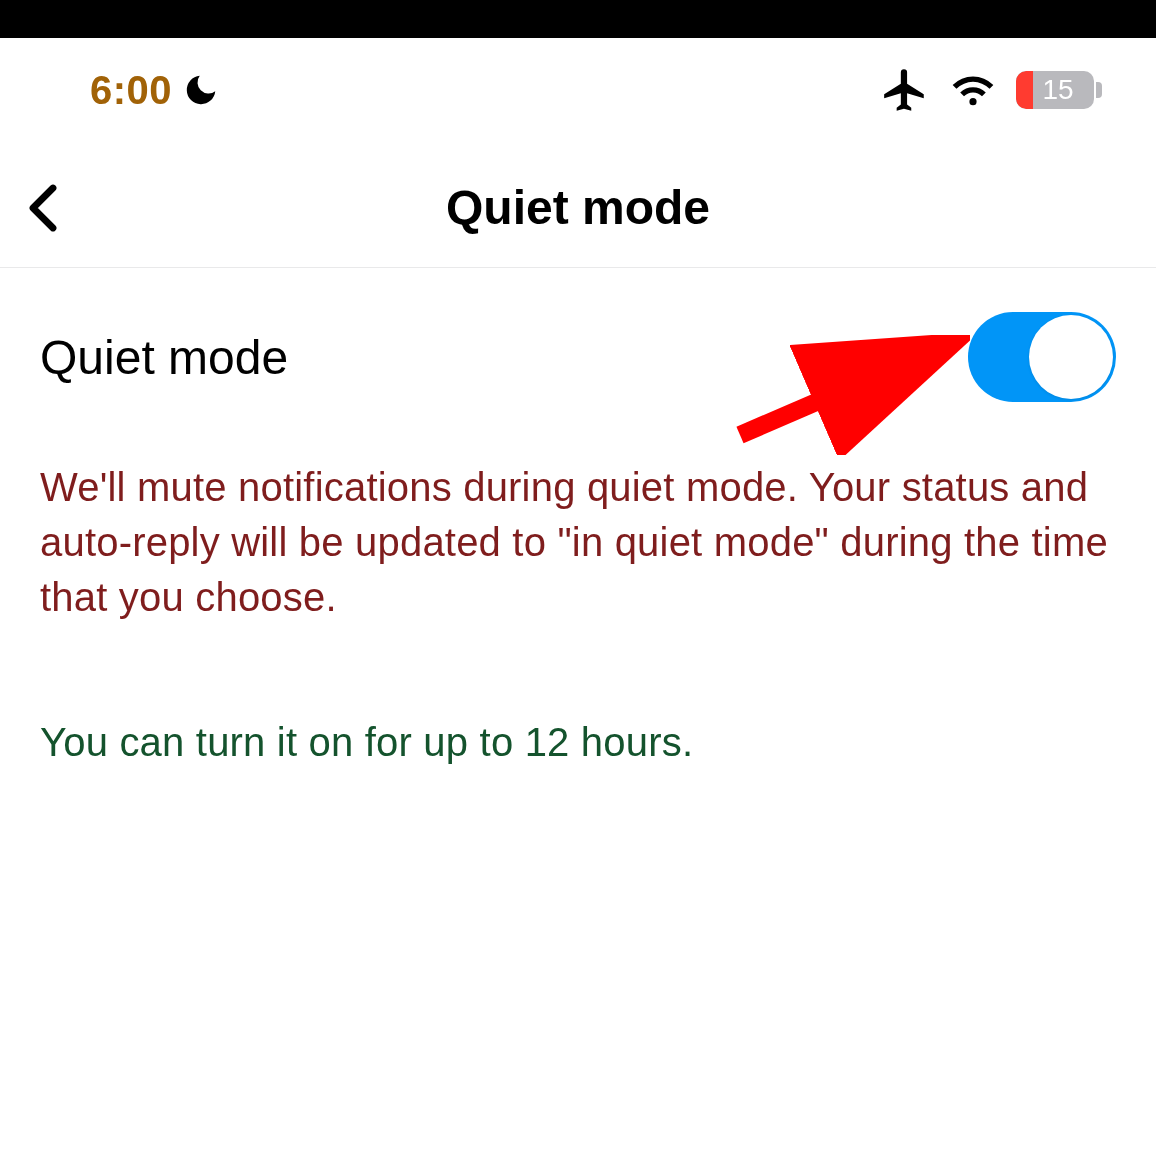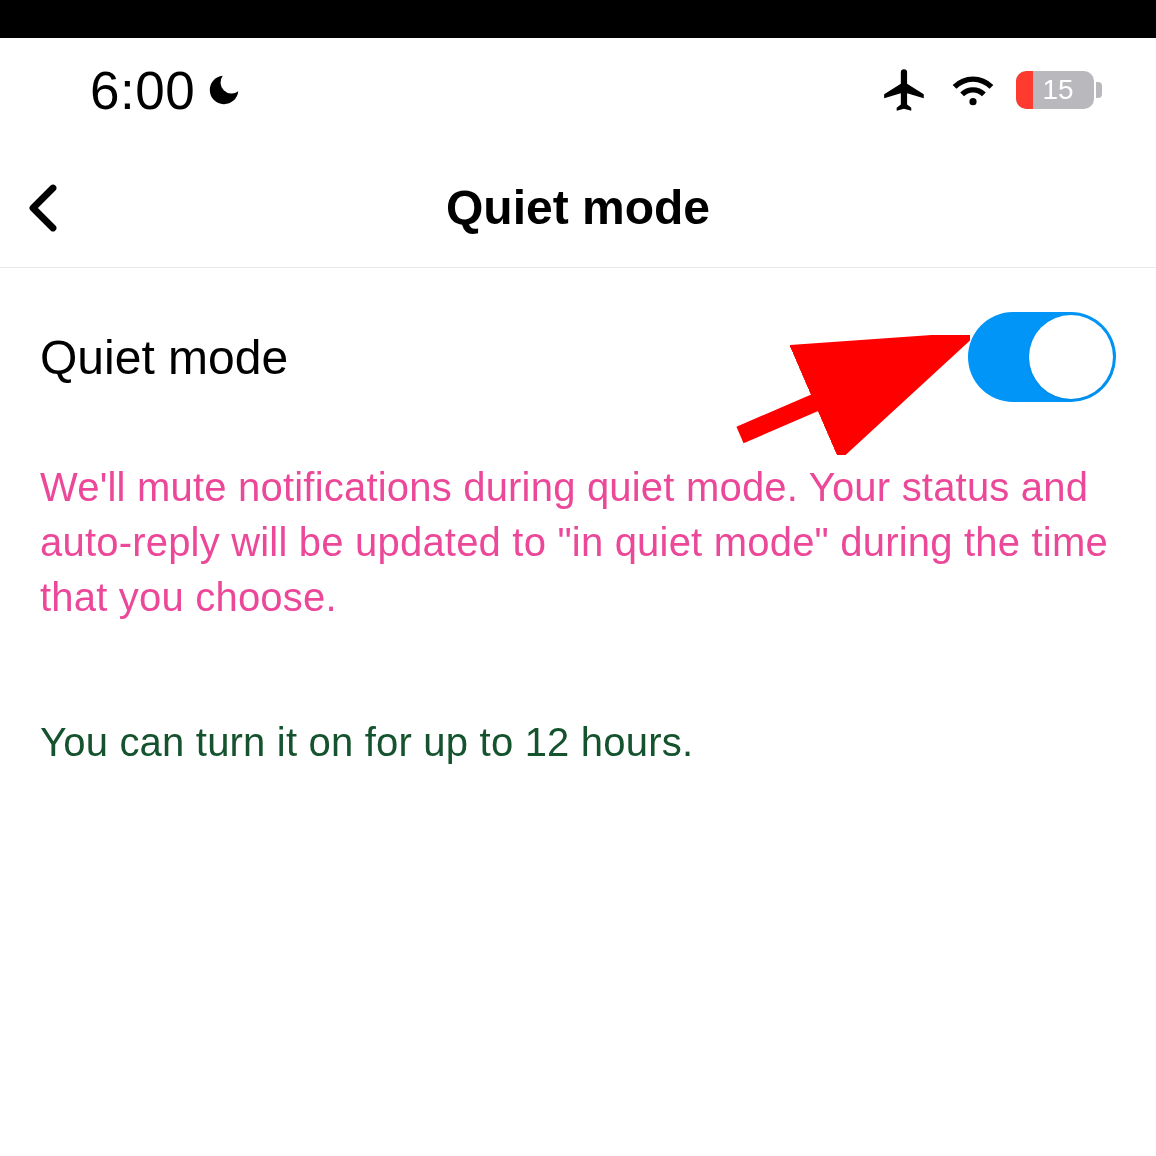--- a/index.html
+++ b/index.html
@@ -26,23 +26,23 @@
       justify-content: space-between;
       padding: 24px 54px 10px 90px;
       height: 90px;
     }
     .status-left {
       display: flex;
       align-items: center;
       gap: 10px;
     }
     .status-time {
-      font-size: 53px;
-      font-weight: 400;
-      color: #000000;
+      font-size: 40px;
+      font-weight: 700;
+      color: #a16207;
       letter-spacing: 0.5px;
     }
     .moon-icon svg {
       width: 38px;
       height: 38px;
       display: block;
     }
     .status-right {
       display: flex;
       align-items: center;
@@ -159,21 +159,21 @@
       right: 3px;
       width: 84px;
       height: 84px;
       background: #fff;
       border-radius: 50%;
       box-shadow: 0 1px 3px rgba(0,0,0,0.1);
     }
     .description {
       font-size: 40px;
       line-height: 1.38;
-      color: #ec4899;
+      color: #7f1d1d;
       margin-top: 58px;
       letter-spacing: 0.2px;
     }
     .time-rows {
       margin-top: 94px;
     }
     .time-row {
       display: flex;
       align-items: center;
       justify-content: space-between;

